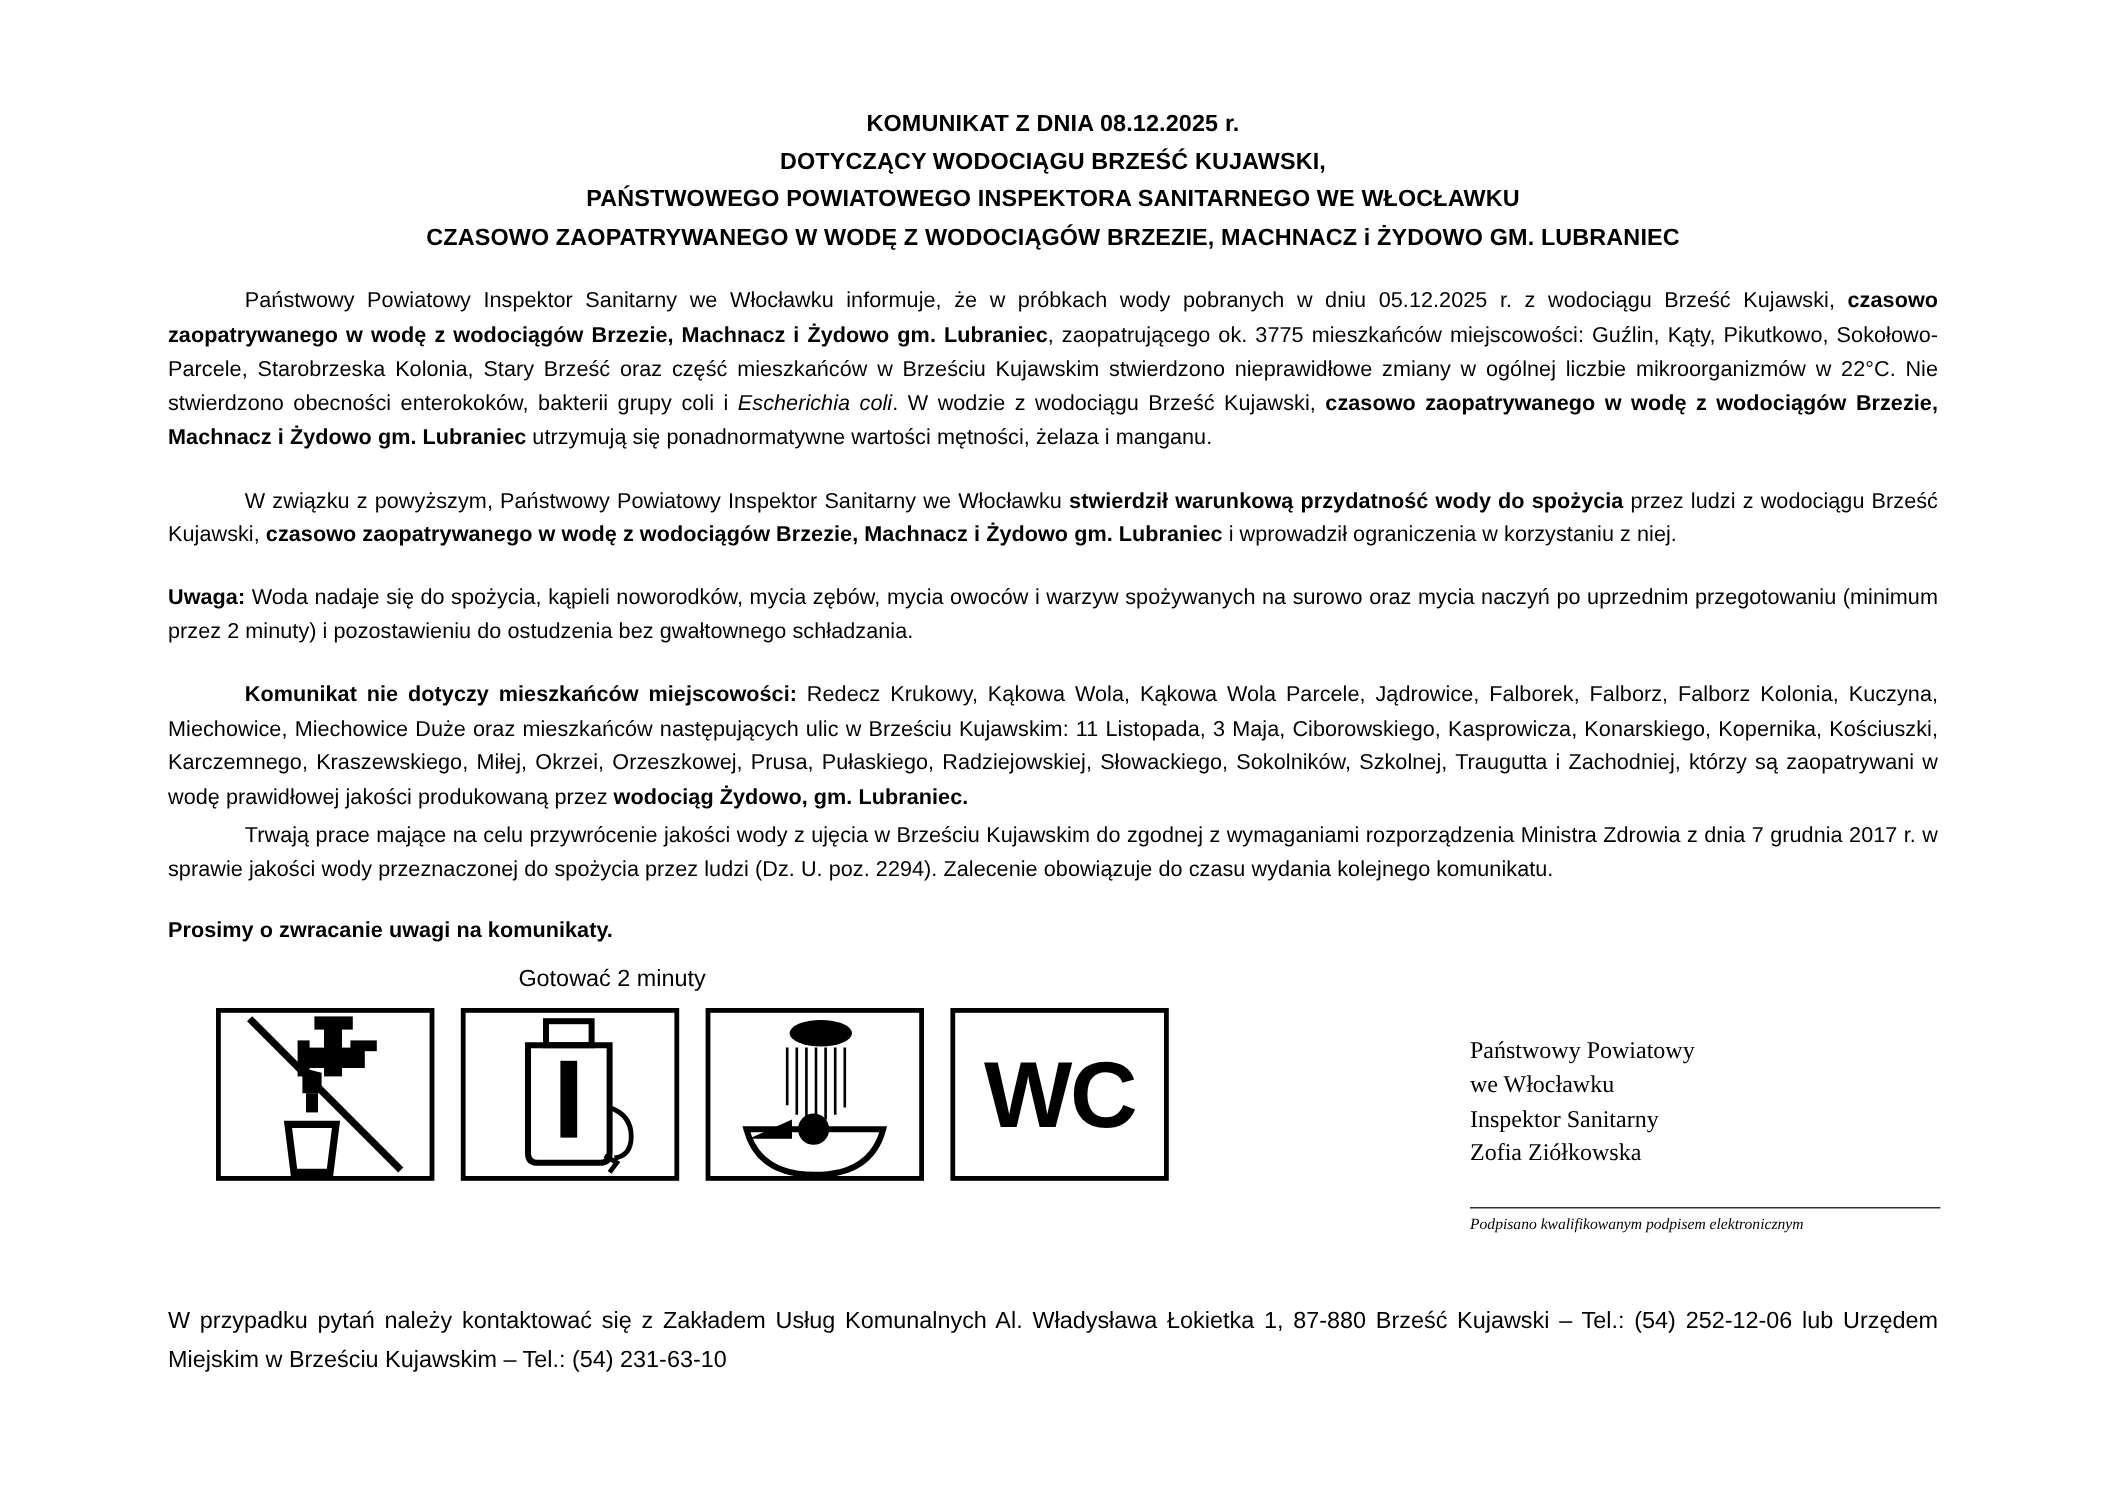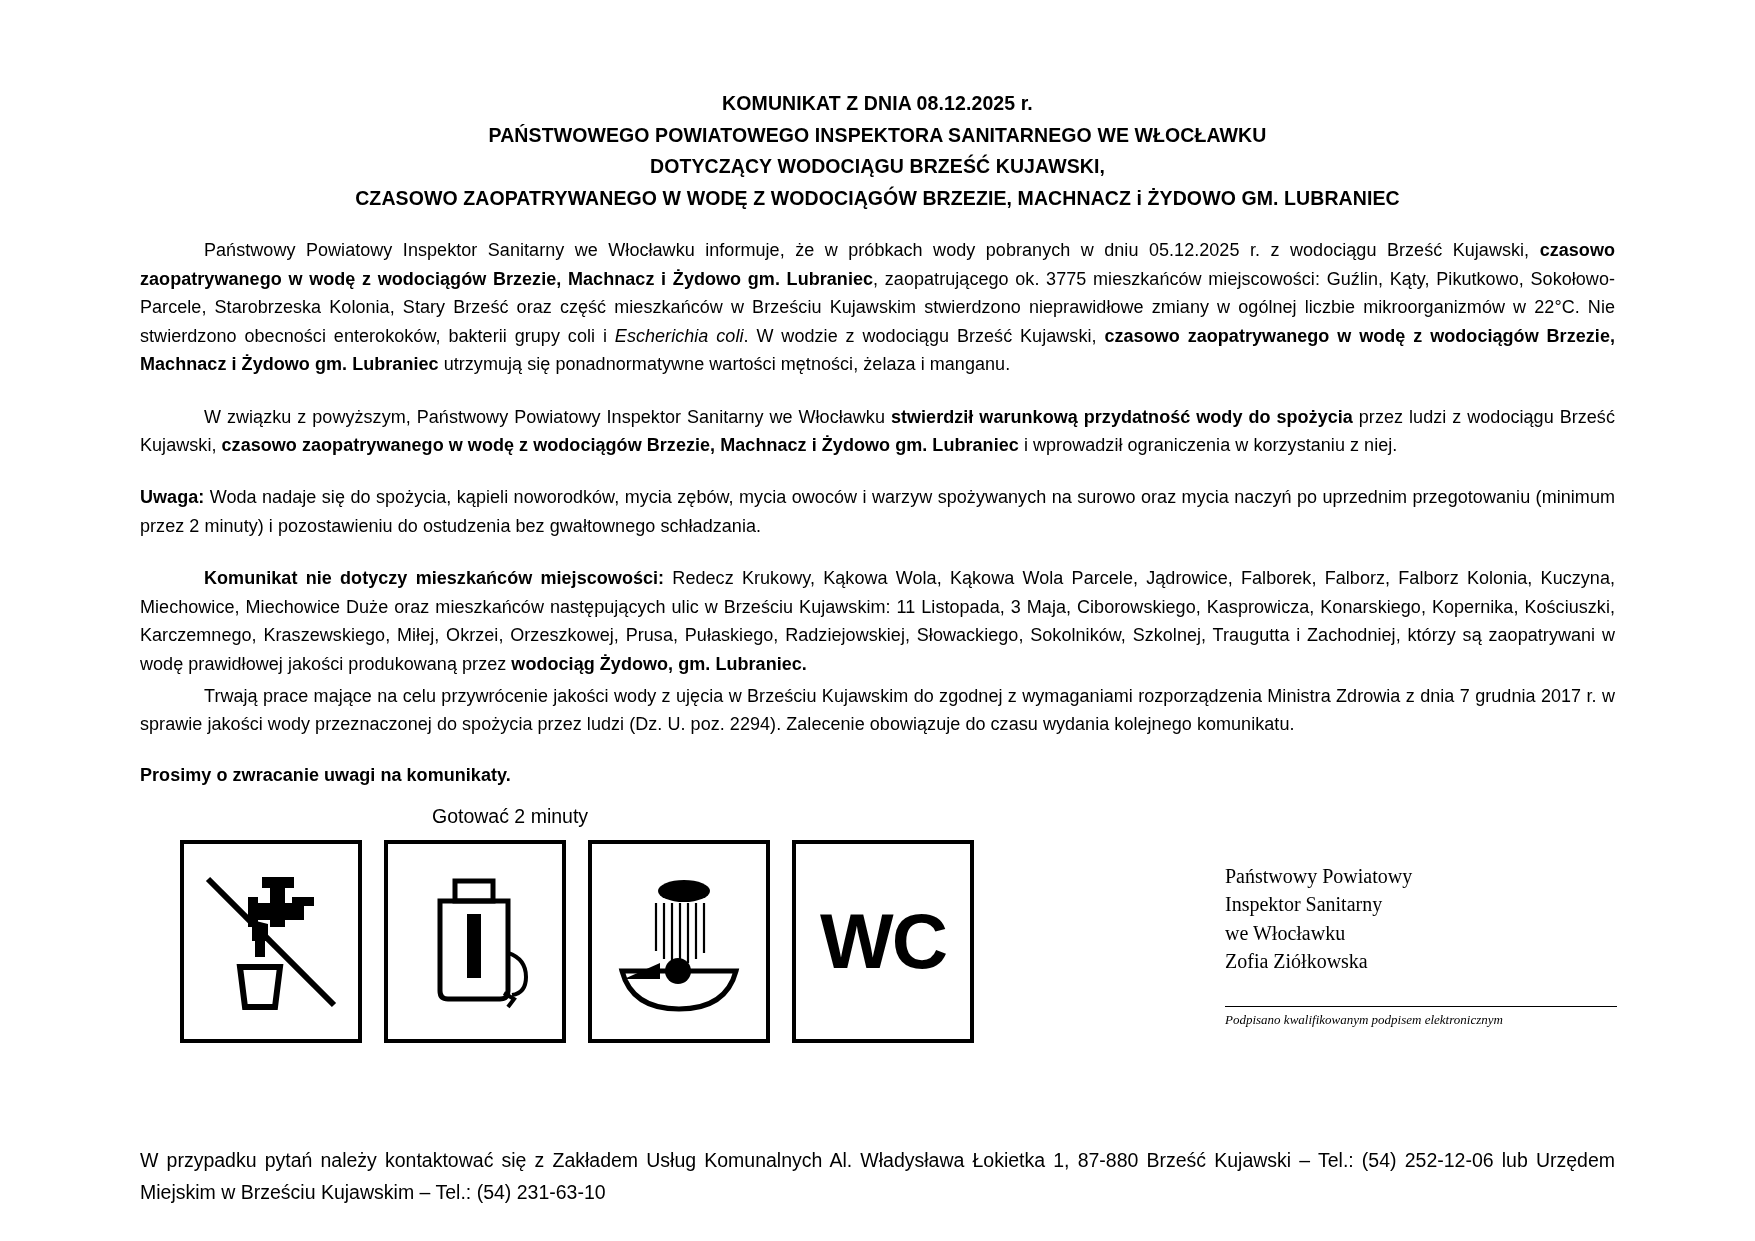--- a/index.html
+++ b/index.html
@@ -57,21 +57,21 @@
     margin-left: 292px;
     margin-bottom: 12px;
   }
   .icon-row {
     display: flex;
     gap: 22px;
     margin-left: 40px;
   }
   .icon-box {
     width: 182px;
-    height: 203px;
+    height: 144px;
     border: 4px solid #000;
     box-sizing: border-box;
     display: flex;
     align-items: center;
     justify-content: center;
     background: #fff;
   }
   .signature {
     position: absolute;
     right: 130px;
@@ -99,22 +99,22 @@
     text-align: justify;
   }
 </style>
 </head>
 <body>
 
 <div class="page">
 
   <div class="header-block">
     <div>KOMUNIKAT Z DNIA 08.12.2025 r.</div>
+    <div>DOTYCZĄCY WODOCIĄGU BRZEŚĆ KUJAWSKI,</div>
     <div>PAŃSTWOWEGO POWIATOWEGO INSPEKTORA SANITARNEGO WE WŁOCŁAWKU</div>
-    <div>DOTYCZĄCY WODOCIĄGU BRZEŚĆ KUJAWSKI,</div>
     <div>CZASOWO ZAOPATRYWANEGO W WODĘ Z WODOCIĄGÓW BRZEZIE, MACHNACZ i ŻYDOWO GM. LUBRANIEC</div>
   </div>
 
   <p class="body-text para-1"><span>Państwowy Powiatowy Inspektor Sanitarny we Włocławku informuje, że w próbkach wody pobranych w dniu 05.12.2025 r. z wodociągu Brześć Kujawski, </span><b>czasowo zaopatrywanego w wodę z wodociągów Brzezie, Machnacz i Żydowo gm. Lubraniec</b><span>, zaopatrującego ok. 3775 mieszkańców miejscowości: Guźlin, Kąty, Pikutkowo, Sokołowo-Parcele, Starobrzeska Kolonia, Stary Brześć oraz część mieszkańców w Brześciu Kujawskim stwierdzono nieprawidłowe zmiany w ogólnej liczbie mikroorganizmów w 22°C. Nie stwierdzono obecności enterokoków, bakterii grupy coli i </span><i>Escherichia coli</i><span>. W wodzie z wodociągu Brześć Kujawski, </span><b>czasowo zaopatrywanego w wodę z wodociągów Brzezie, Machnacz i Żydowo gm. Lubraniec</b><span> utrzymują się ponadnormatywne wartości mętności, żelaza i manganu.</span></p>
 
   <p class="body-text para-2"><span>W związku z powyższym, Państwowy Powiatowy Inspektor Sanitarny we Włocławku </span><b>stwierdził warunkową przydatność wody do spożycia</b><span> przez ludzi z wodociągu Brześć Kujawski, </span><b>czasowo zaopatrywanego w  wodę  z  wodociągów  Brzezie,  Machnacz  i  Żydowo  gm.  Lubraniec</b><span> i wprowadził ograniczenia w korzystaniu z niej.</span></p>
 
   <p class="body-text para-3"><b>Uwaga:</b><span> Woda nadaje się do spożycia, kąpieli noworodków, mycia zębów, mycia owoców i warzyw spożywanych na surowo oraz mycia naczyń po uprzednim przegotowaniu (minimum przez 2 minuty) i pozostawieniu do ostudzenia bez gwałtownego schładzania.</span></p>
 
   <p class="body-text para-4"><b>Komunikat nie dotyczy mieszkańców miejscowości:</b><span> Redecz Krukowy, Kąkowa Wola, Kąkowa Wola Parcele, Jądrowice, Falborek, Falborz, Falborz Kolonia, Kuczyna, Miechowice, Miechowice Duże oraz mieszkańców następujących ulic w Brześciu Kujawskim: 11 Listopada, 3 Maja, Ciborowskiego, Kasprowicza, Konarskiego, Kopernika, Kościuszki, Karczemnego, Kraszewskiego, Miłej, Okrzei, Orzeszkowej, Prusa, Pułaskiego, Radziejowskiej, Słowackiego, Sokolników, Szkolnej, Traugutta i Zachodniej, którzy są zaopatrywani w wodę prawidłowej jakości produkowaną przez </span><b>wodociąg Żydowo, gm. Lubraniec.</b></p>
@@ -177,22 +177,22 @@
 
       <div class="icon-box">
         <span style="font-family:'Liberation Sans',sans-serif;font-weight:bold;font-size:78px;letter-spacing:-2px;">WC</span>
       </div>
 
     </div>
   </div>
 
   <div class="signature">
     <div>Państwowy Powiatowy</div>
+    <div>we Włocławku</div>
     <div>Inspektor Sanitarny</div>
-    <div>we Włocławku</div>
     <div>Zofia Ziółkowska</div>
     <div class="sig-line"></div>
     <div class="sig-note">Podpisano kwalifikowanym podpisem elektronicznym</div>
   </div>
 
   <div class="footer">
     <span>W  przypadku  pytań  należy  kontaktować  się  z  Zakładem  Usług  Komunalnych  Al.  Władysława  Łokietka  1,  87-880  Brześć  Kujawski  –  Tel.: (54) 252-12-06 lub Urzędem Miejskim w Brześciu Kujawskim – Tel.: (54) 231-63-10</span>
   </div>
 
 </div>

